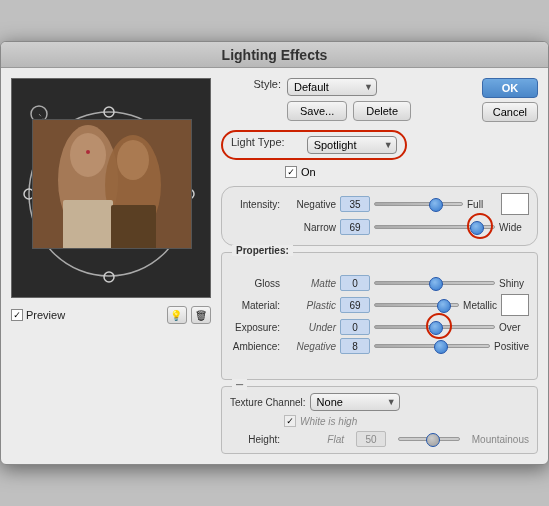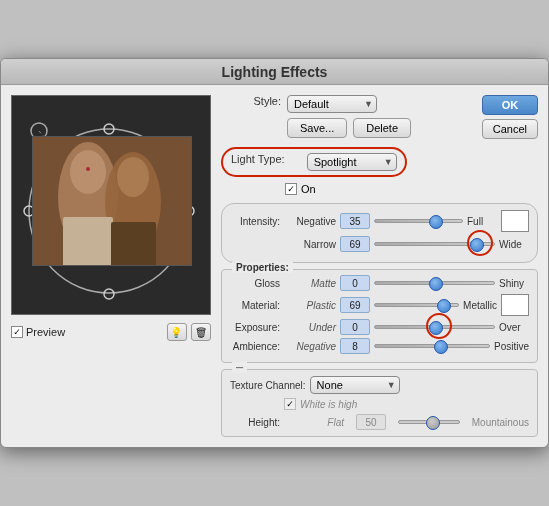--- a/index.html
+++ b/index.html
@@ -270,21 +270,21 @@
     .on-row {
       display: flex;
       align-items: center;
       gap: 4px;
       margin-bottom: 2px;
     }
     
     .properties-section {
       border: 1px solid #bbb;
       border-radius: 4px;
-      padding: 5px 8px;
+      padding: 22px 8px;
       background: #e8e8e8;
       position: relative;
     }
     .section-title {
       position: absolute;
       top: -8px;
       left: 10px;
       background: #ececec;
       padding: 0 4px;
       font-size: 10px;

